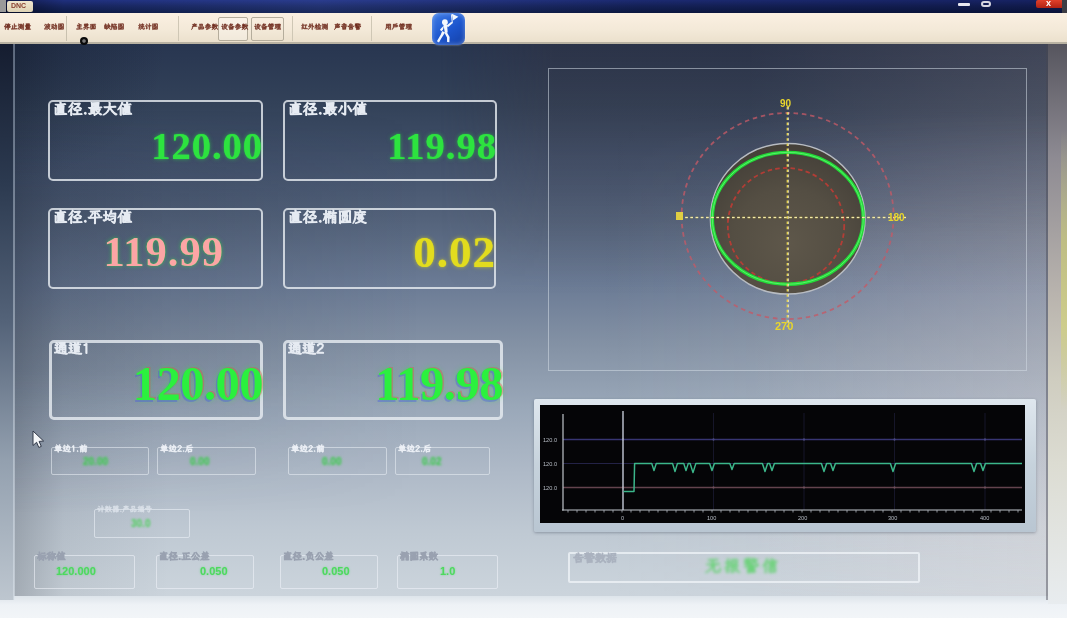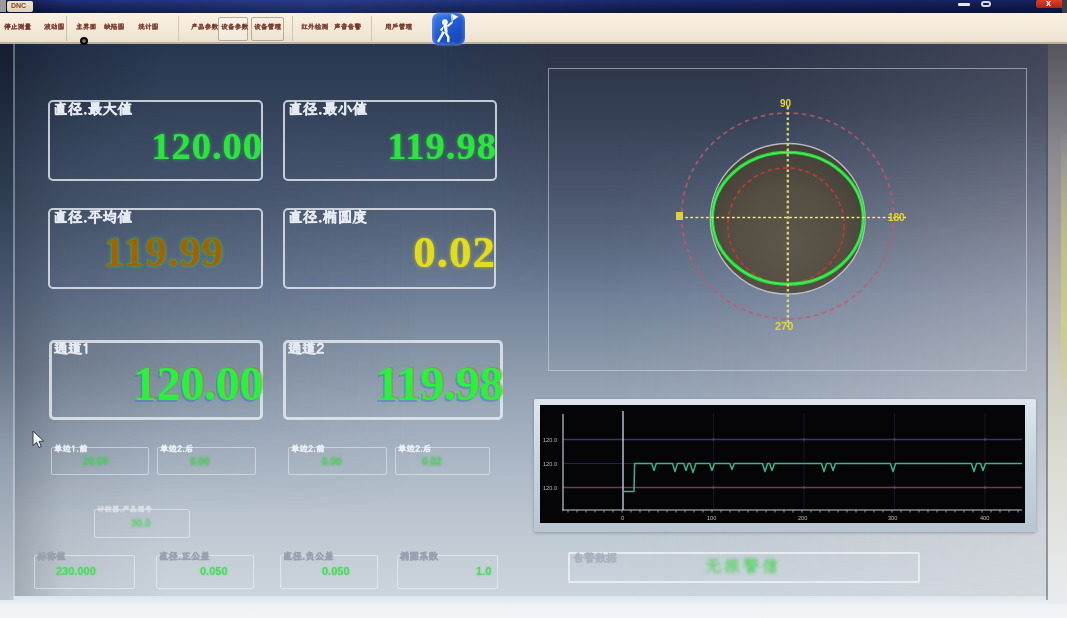--- a/index.html
+++ b/index.html
@@ -177,21 +177,21 @@
     <svg style="position:absolute;left:53px;top:208.5px;filter:blur(0.35px);opacity:1.0" width="81" height="17">
       <g transform="translate(0,13.0) scale(0.1480,-0.1480)" fill="#e6ebf2" stroke="#e6ebf2" stroke-width="7.8">
         <use href="#c76f4" x="0"></use>
         <use href="#c5f84" x="100"></use>
         <use href="#c2e" x="200"></use>
         <use href="#c5e73" x="235"></use>
         <use href="#c5747" x="335"></use>
         <use href="#c503c" x="435"></use>
       </g>
     </svg>
-    <div class="val abs" style="left:48px;top:227px;width:176px;font-size:42.5px;color:#a16207;text-shadow:0 0 4px rgba(40,230,70,.55), 0 0 1px rgba(40,230,70,.8);letter-spacing:1px;">119.99</div>
+    <div class="val abs" style="left:48px;top:227px;width:176px;font-size:42.5px;color:#fca5a5;text-shadow:0 0 4px rgba(40,230,70,.55), 0 0 1px rgba(40,230,70,.8);letter-spacing:1px;">119.99</div>
     <div class="gbox" style="left:283px;top:208px;width:213px;height:81px;border-width:2px;"></div>
     <svg style="position:absolute;left:288px;top:208.5px;filter:blur(0.35px);opacity:1.0" width="81" height="17">
       <g transform="translate(0,13.0) scale(0.1480,-0.1480)" fill="#e6ebf2" stroke="#e6ebf2" stroke-width="7.8">
         <use href="#c76f4" x="0"></use>
         <use href="#c5f84" x="100"></use>
         <use href="#c2e" x="200"></use>
         <use href="#c692d" x="235"></use>
         <use href="#c5706" x="335"></use>
         <use href="#c5ea6" x="435"></use>
       </g>
@@ -274,21 +274,21 @@
     </svg>
     <div class="abs" style="left:131px;top:518px;font-size:10px;font-weight:bold;color:#4ecf5c;filter:blur(0.8px);">30.0</div>
     <div class="abs" style="left:34px;top:555px;width:101px;height:34px;border:1px solid rgba(238,242,248,.6);border-radius:2px;"></div>
     <svg style="position:absolute;left:37px;top:551px;filter:blur(0.4px);opacity:1.0" width="30" height="11">
       <g transform="translate(0,8.4) scale(0.0950,-0.0950)" fill="#99a1b0" stroke="#99a1b0" stroke-width="11.6">
         <use href="#c6807" x="0"></use>
         <use href="#c79f0" x="100"></use>
         <use href="#c503c" x="200"></use>
       </g>
     </svg>
-    <div class="abs" style="left:56px;top:565px;font-size:11px;font-weight:bold;color:#4ed95e;filter:blur(0.75px);text-shadow:0 0 2px rgba(60,220,90,.6);">230.000</div>
+    <div class="abs" style="left:56px;top:565px;font-size:11px;font-weight:bold;color:#4ed95e;filter:blur(0.75px);text-shadow:0 0 2px rgba(60,220,90,.6);">120.000</div>
     <div class="abs" style="left:156px;top:555px;width:98px;height:34px;border:1px solid rgba(238,242,248,.6);border-radius:2px;"></div>
     <svg style="position:absolute;left:159px;top:551px;filter:blur(0.4px);opacity:1.0" width="53" height="11">
       <g transform="translate(0,8.4) scale(0.0950,-0.0950)" fill="#99a1b0" stroke="#99a1b0" stroke-width="11.6">
         <use href="#c76f4" x="0"></use>
         <use href="#c5f84" x="100"></use>
         <use href="#c2e" x="200"></use>
         <use href="#c6b63" x="235"></use>
         <use href="#c516c" x="335"></use>
         <use href="#c5dee" x="435"></use>
       </g>
@@ -308,21 +308,21 @@
     <div class="abs" style="left:322px;top:565px;font-size:11px;font-weight:bold;color:#4ed95e;filter:blur(0.75px);text-shadow:0 0 2px rgba(60,220,90,.6);">0.050</div>
     <div class="abs" style="left:397px;top:555px;width:101px;height:34px;border:1px solid rgba(238,242,248,.6);border-radius:2px;"></div>
     <svg style="position:absolute;left:400px;top:551px;filter:blur(0.4px);opacity:1.0" width="40" height="11">
       <g transform="translate(0,8.4) scale(0.0950,-0.0950)" fill="#99a1b0" stroke="#99a1b0" stroke-width="11.6">
         <use href="#c692d" x="0"></use>
         <use href="#c5706" x="100"></use>
         <use href="#c7cfb" x="200"></use>
         <use href="#c6570" x="300"></use>
       </g>
     </svg>
-    <div class="abs" style="left:440px;top:565px;font-size:11px;font-weight:bold;color:#4ed95e;filter:blur(0.75px);text-shadow:0 0 2px rgba(60,220,90,.6);margin-left:36px;">1.0</div>
+    <div class="abs" style="left:440px;top:565px;font-size:11px;font-weight:bold;color:#4ed95e;filter:blur(0.75px);text-shadow:0 0 2px rgba(60,220,90,.6);">1.0</div>
     <div class="abs" style="left:568px;top:552px;width:352px;height:31px;border:2px solid rgba(240,244,248,.75);border-radius:2px;"></div>
     <svg style="position:absolute;left:573px;top:552px;filter:blur(0.45px);opacity:1.0" width="46" height="13">
       <g transform="translate(0,9.7) scale(0.1100,-0.1100)" fill="#aab2bf" stroke="#aab2bf" stroke-width="10.0">
         <use href="#c544a" x="0"></use>
         <use href="#c8b66" x="100"></use>
         <use href="#c6570" x="200"></use>
         <use href="#c636e" x="300"></use>
       </g>
     </svg>
     <svg style="position:absolute;left:705px;top:557px;filter:blur(1.4px);opacity:0.82" width="78" height="19">

